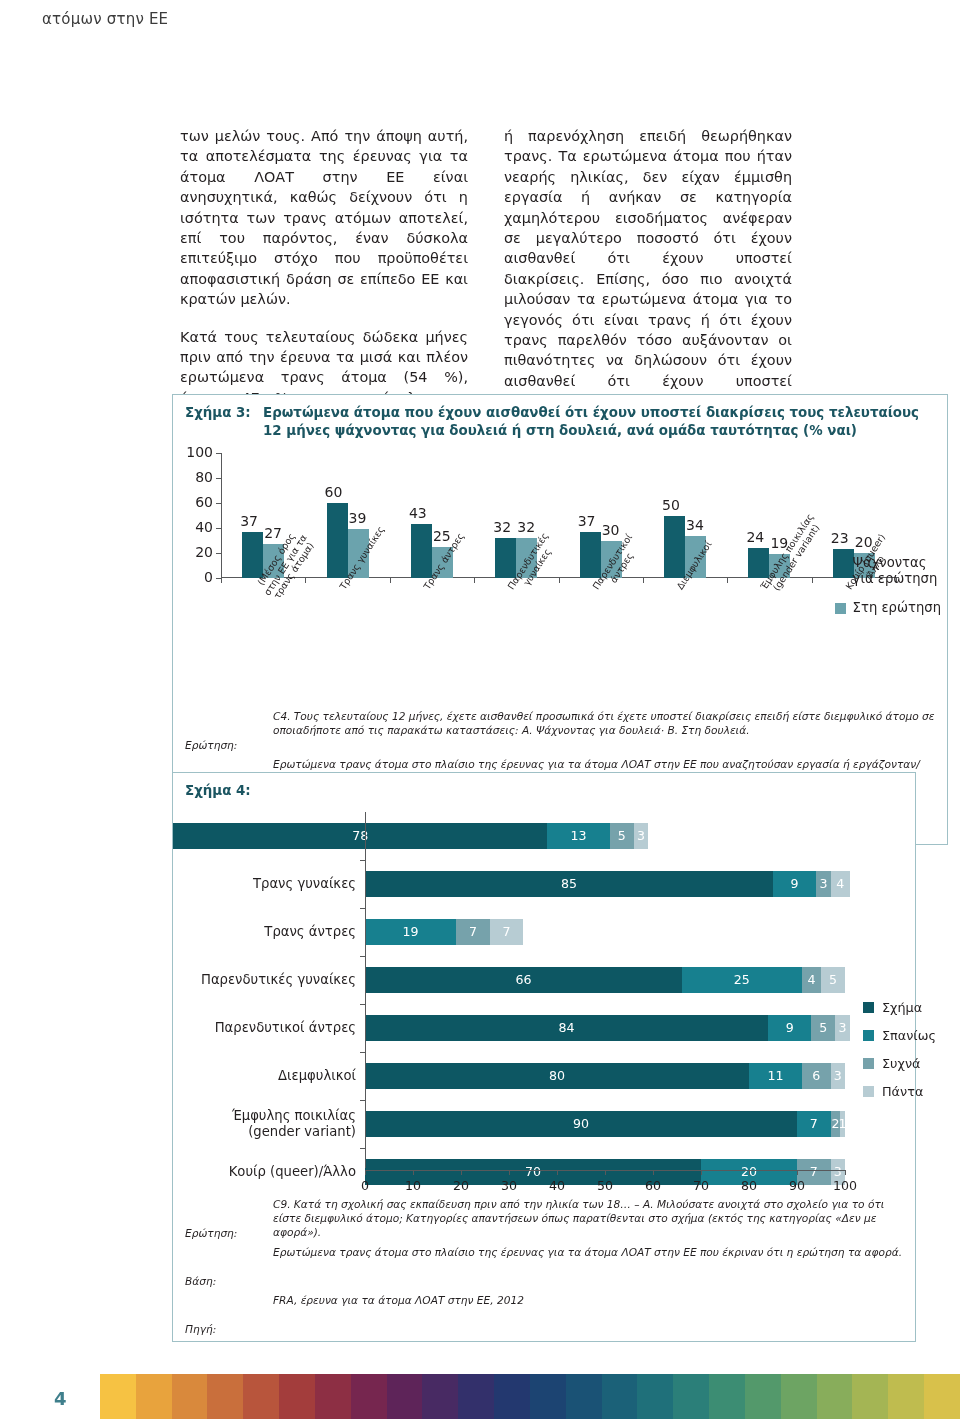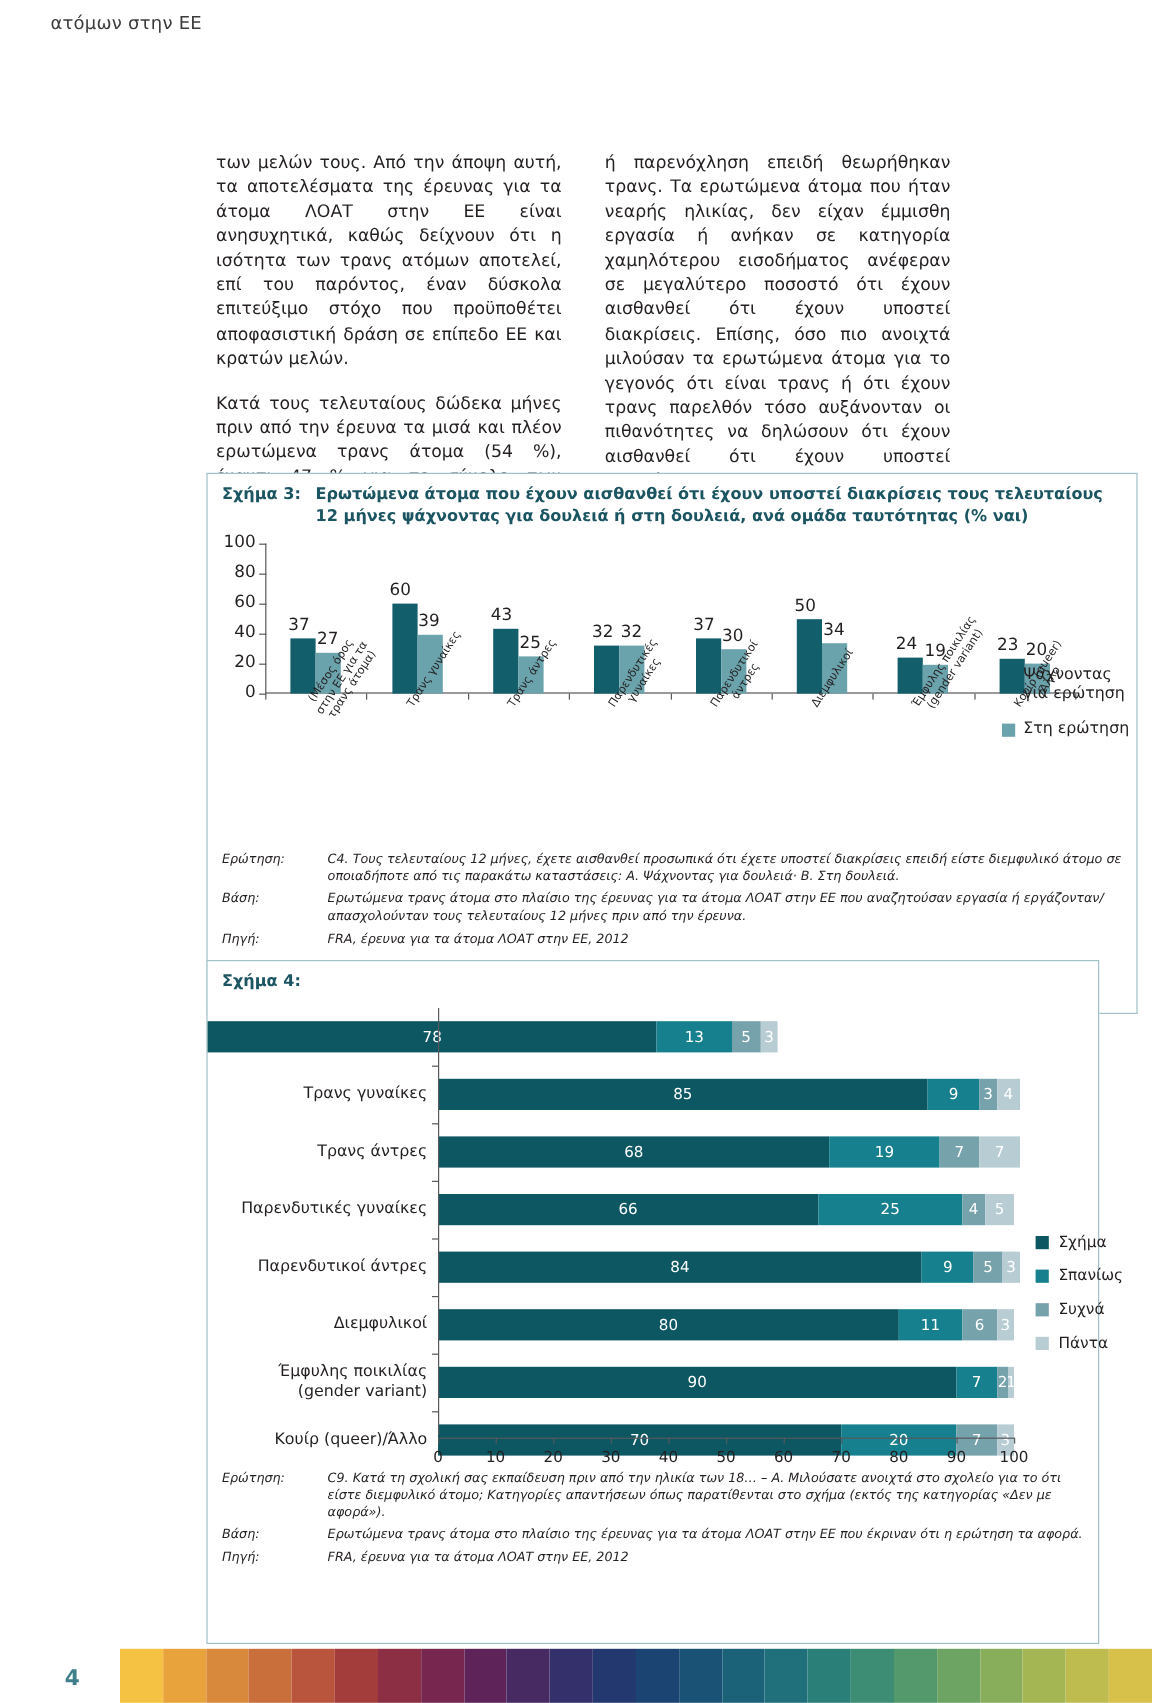--- a/index.html
+++ b/index.html
@@ -43,21 +43,21 @@
     color:#1b5561;
     line-height:17.5px;
   }
   .fig-title .tag { flex:0 0 78px; white-space:nowrap; }
   .fig-title .txt { flex:1; }
 
   
   .notes { padding:4px 12px 9px 12px; font-size:10.6px; line-height:14.2px; color:#231f20; font-style:italic; }
   .note-row { display:flex; margin-bottom:5px; }
   .note-row:last-child { margin-bottom:0; }
-  .note-row .lab { flex:0 0 88px; }
+  .note-row .lab { flex:0 0 88px;margin-top:29px; }
   .note-row .val { flex:1; }
 
   
   #fig3 { left:172px; top:394px; width:776px; height:451px; }
   .f3-plot { position:relative; height:260px; margin-top:2px; }
   .f3-ylab { position:absolute; left:0; width:40px; text-align:right; font-size:14px; color:#231f20; }
   .yaxisline { position:absolute; left:48px; top:8px; width:1px; height:125px; background:#58595b; }
   .xaxisline { position:absolute; left:48px; top:132px; width:678px; height:1px; background:#58595b; }
   .ytick { position:absolute; left:43px; width:6px; height:1px; background:#58595b; }
   .xtick { position:absolute; top:133px; width:1px; height:5px; background:#58595b; }
@@ -80,21 +80,21 @@
   }
   .xcat.two { text-align:center; }
 
   .f3-legend { position:absolute; right:6px; top:110px; font-size:13.2px; line-height:16px; }
   .f3-legend .le { display:flex; align-items:flex-start; margin-bottom:13px; }
   .f3-legend .sw { width:11px; height:11px; margin-right:7px; margin-top:3px; flex:0 0 11px; }
   .f3-legend .sw.a { background:#125e6b; }
   .f3-legend .sw.b { background:#6ba3ad; }
 
   
-  #fig4 { left:172px; top:800px; width:744px; height:570px; }
+  #fig4 { left:172px; top:772px; width:744px; height:570px; }
   .f4-plot { position:relative; height:385px; margin-top:4px; }
   .f4-rows { position:absolute; left:0; top:4px; width:672px; }
   .f4-row { display:flex; align-items:center; height:48px; }
   .f4-row .rlab {
     flex:0 0 192px; text-align:right; padding-right:9px;
     font-size:13.2px; line-height:16px; color:#231f20;
   }
   .f4-row .rbar { flex:1; display:flex; height:26px; }
   .seg { display:flex; align-items:center; justify-content:center; color:#ffffff; font-size:12.6px; }
   .seg.s0 { background:#0d5763; }
@@ -309,21 +309,20 @@
             <div class="seg s1" style="width: 43.2px;">9</div>
             <div class="seg s2" style="width: 14.4px;">3</div>
             <div class="seg s3" style="width: 19.2px;">4</div>
           </div>
         </div>
         <div class="f4-row">
           <div class="rlab">
             <div>Τρανς άντρες</div>
           </div>
           <div class="rbar">
-            <div class="seg s0" style="width: 326.4px;">68</div>
             <div class="seg s1" style="width: 91.2px;">19</div>
             <div class="seg s2" style="width: 33.6px;">7</div>
             <div class="seg s3" style="width: 33.6px;">7</div>
           </div>
         </div>
         <div class="f4-row">
           <div class="rlab">
             <div>Παρενδυτικές γυναίκες</div>
           </div>
           <div class="rbar">

